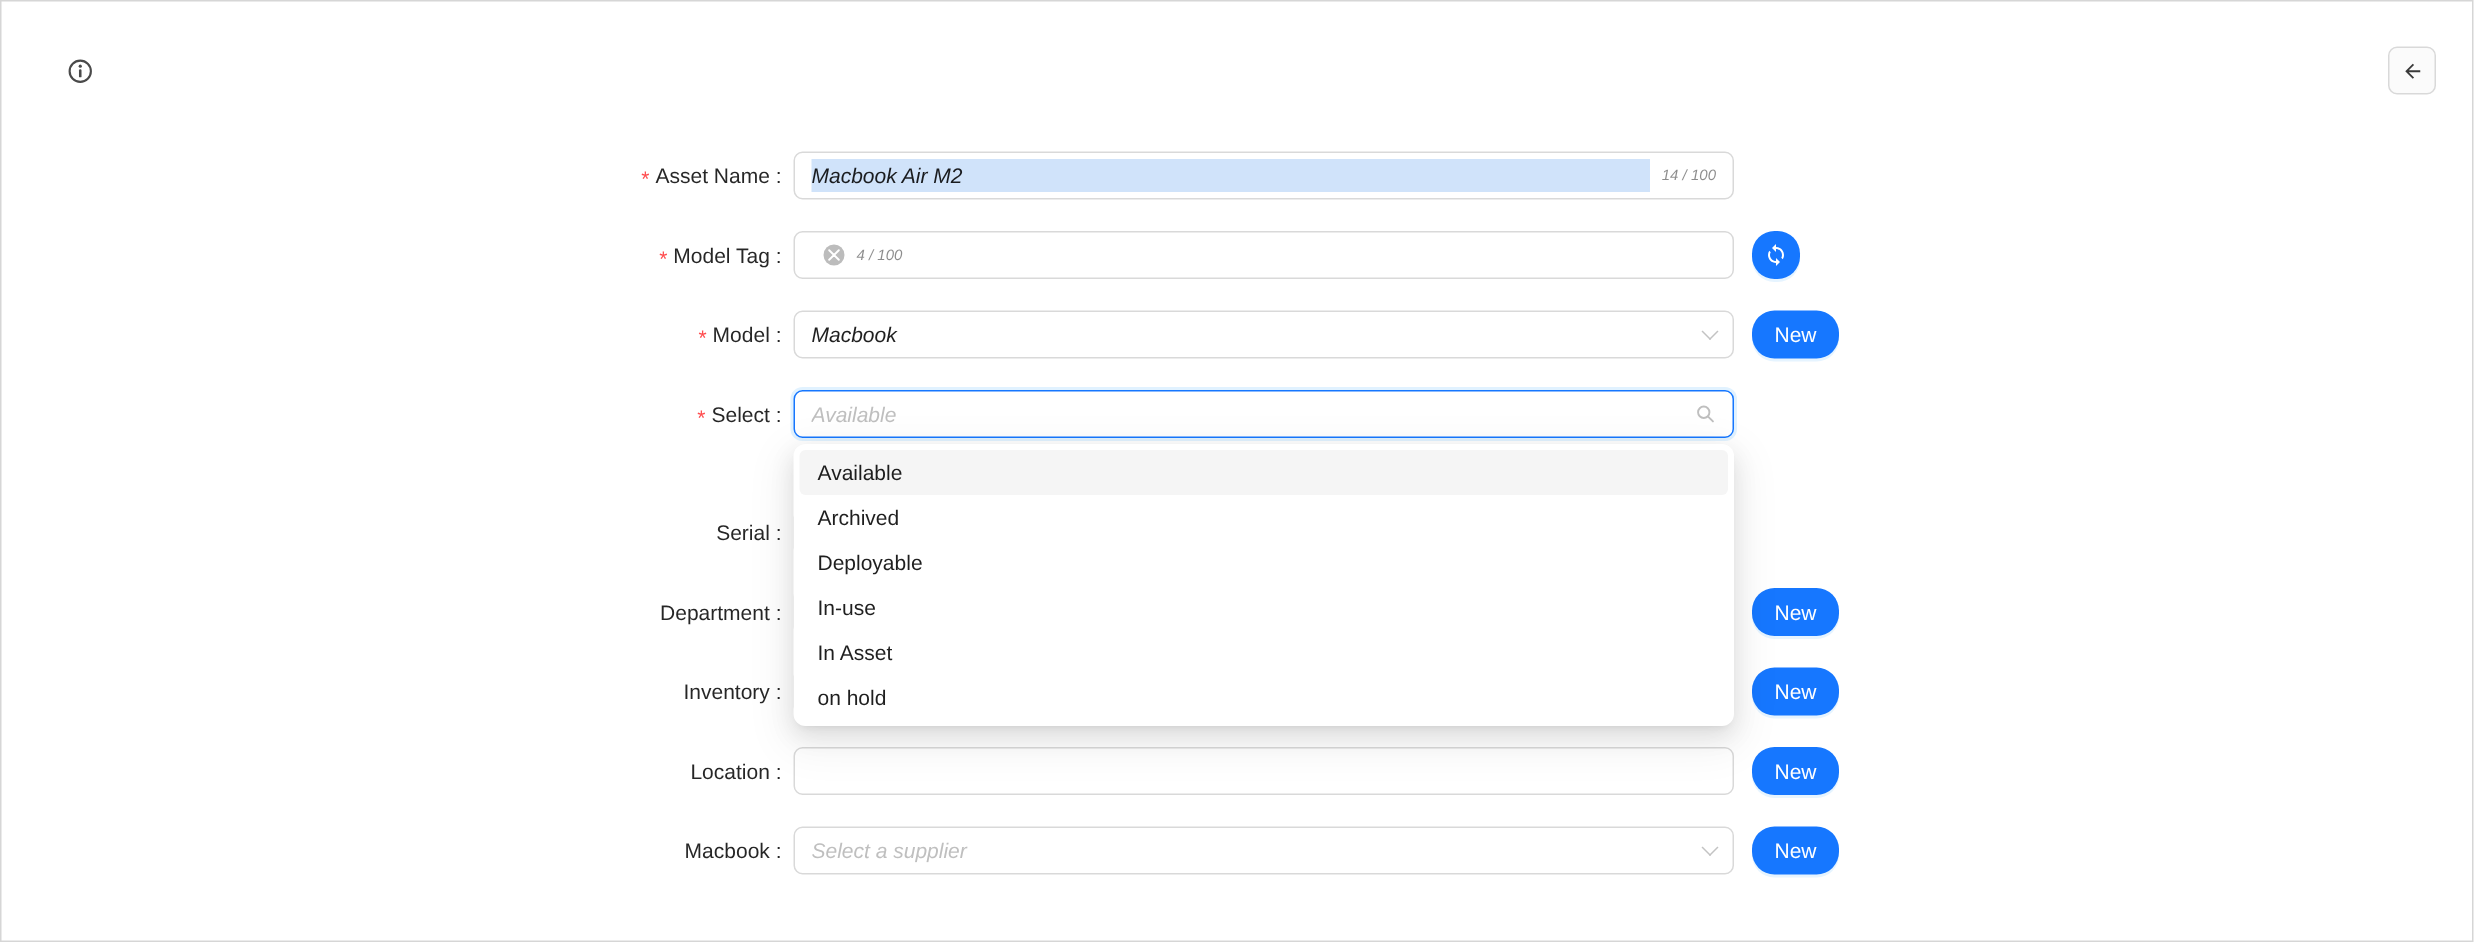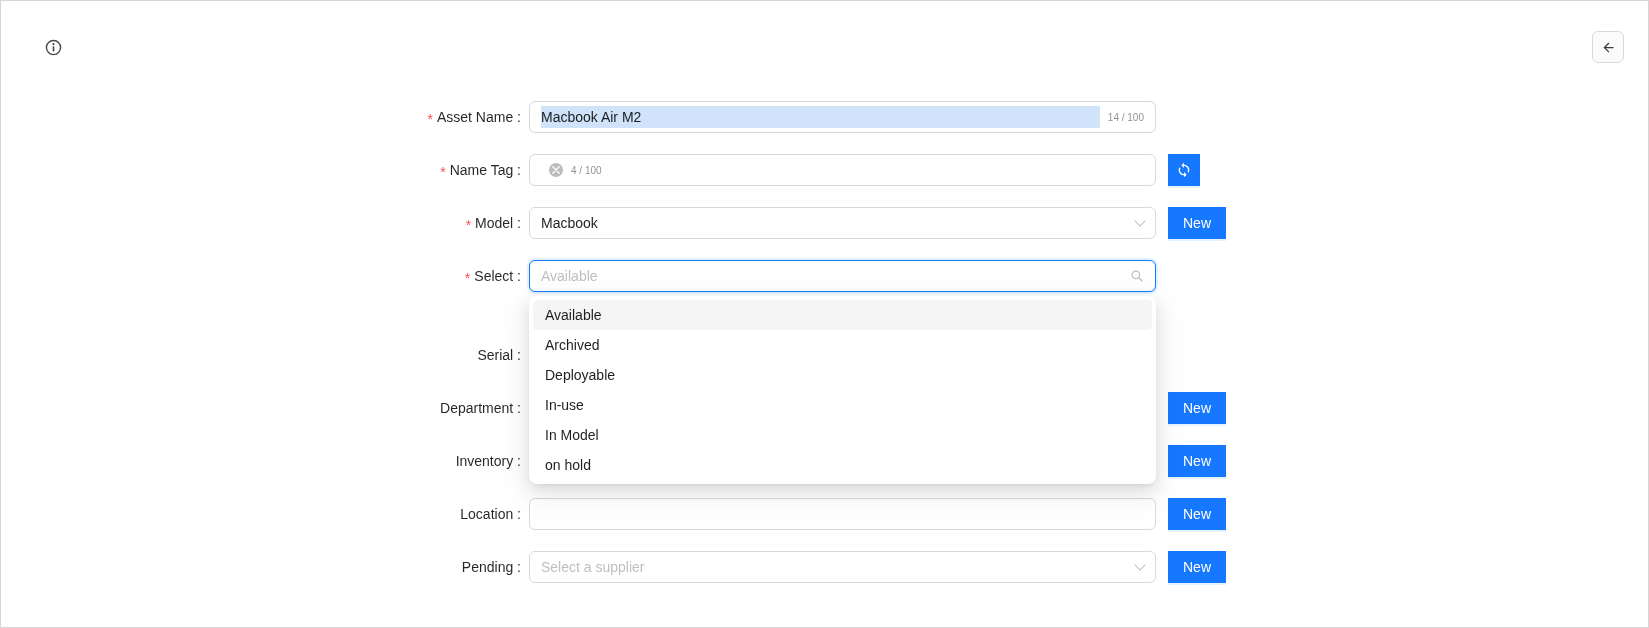--- a/index.html
+++ b/index.html
@@ -24,39 +24,39 @@
   .row { display:flex; align-items:center; margin-bottom:21px; }
   .row.status-row { margin-bottom:47px; }
   .label {
     width:520px; display:flex; justify-content:flex-end; align-items:center;
     font-size:14px; color:rgba(0,0,0,.85); white-space:pre;
   }
   .req { color:#ff4d4f; margin-right:4px; font-size:14px; line-height:1; padding-top:3px; }
   .control {
     margin-left:8px; width:627px; height:32px; border:1px solid #d9d9d9; border-radius:6px;
     background:#fff; display:flex; align-items:center; padding:0 11px;
-    font-size:14px; color:rgba(0,0,0,.88); cursor:text;
+    font-size:14px; color:rgba(0,0,0,.88); cursor:text;font-style:italic;
   }
   .control.select { cursor:pointer;justify-content:flex-end; }
   .control.focused { border-color:#1677ff; box-shadow:0 0 0 2px rgba(5,145,255,.12); }
   .value { flex:1; white-space:nowrap; overflow:hidden; }
   .placeholder { flex:1; color:#bfbfbf; white-space:nowrap; overflow:hidden; }
   .sel-band { flex:1; background:#d0e3fa; height:22px; display:flex; align-items:center; white-space:nowrap; }
   .counter { color:rgba(0,0,0,.45); margin-left:8px; white-space:nowrap; font-size:10px; }
   .clear-icon {
     width:14px; height:14px; border-radius:50%; background:#bcbcbc; margin-left:8px;
     display:flex; align-items:center; justify-content:center; cursor:pointer; flex:0 0 auto;
   }
   .chevron-icon {
     width:8px; height:8px; border-right:1.6px solid #c3c3c3; border-bottom:1.6px solid #c3c3c3;
     transform:rotate(45deg); margin-left:8px; margin-top:-4px; flex:0 0 auto;
   }
   .search-icon { margin-left:8px; display:flex; align-items:center; flex:0 0 auto; }
   .side-btn {
-    margin-left:12px; height:32px; border:none; border-radius:0; background:#1664d9;
+    margin-left:12px; height:32px; border:none; border-radius:15px; background:#1664d9;
     background:#1677ff; color:#fff; font-size:14px; display:flex; align-items:center;
     justify-content:center; cursor:pointer; font-family:inherit;
     box-shadow:0 2px 0 rgba(5,145,255,.1);
   }
   .new-btn { padding:0 15px; }
   .icon-btn { width:32px; padding:0; }
   .dropdown {
     position:absolute; left:528px; top:195px; width:627px; z-index:10;
     background:#fff; border-radius:8px; padding:4px;
     box-shadow:0 6px 16px rgba(0,0,0,.10), 0 3px 6px -4px rgba(0,0,0,.12), 0 9px 28px 8px rgba(0,0,0,.05);
@@ -99,21 +99,21 @@
       <span class="sel-band">
         <span>Macbook Air M2</span>
       </span>
       <span class="counter">14 / 100</span>
     </div>
   </div>
 
   <div class="row">
     <div class="label">
       <span class="req">*</span>
-      <span>Name Tag :</span>
+      <span>Model Tag :</span>
     </div>
     <div class="control">
       <span class="clear-icon">
         <svg width="8" height="8" viewBox="0 0 10 10">
             <path d="M1 1l8 8M9 1l-8 8" stroke="#fff" stroke-width="1.6" stroke-linecap="round"></path>
           </svg>
       </span>
       <span class="counter">4 / 100</span>
     </div>
     <button class="side-btn icon-btn">
@@ -179,31 +179,31 @@
   <div class="row">
     <div class="label">
       <span>Location :</span>
     </div>
     <div class="control select"></div>
     <button class="side-btn new-btn">New</button>
   </div>
 
   <div class="row">
     <div class="label">
-      <span>Pending :</span>
+      <span>Macbook :</span>
     </div>
     <div class="control select">
       <span class="placeholder">Select a supplier</span>
       <span class="chevron-icon"></span>
     </div>
     <button class="side-btn new-btn">New</button>
   </div>
 
   <div class="dropdown">
     <div class="option active">Available</div>
     <div class="option">Archived</div>
     <div class="option">Deployable</div>
     <div class="option">In-use</div>
-    <div class="option">In Model</div>
+    <div class="option">In Asset</div>
     <div class="option">on hold</div>
   </div>
 
 </div>
 
 </body></html>

